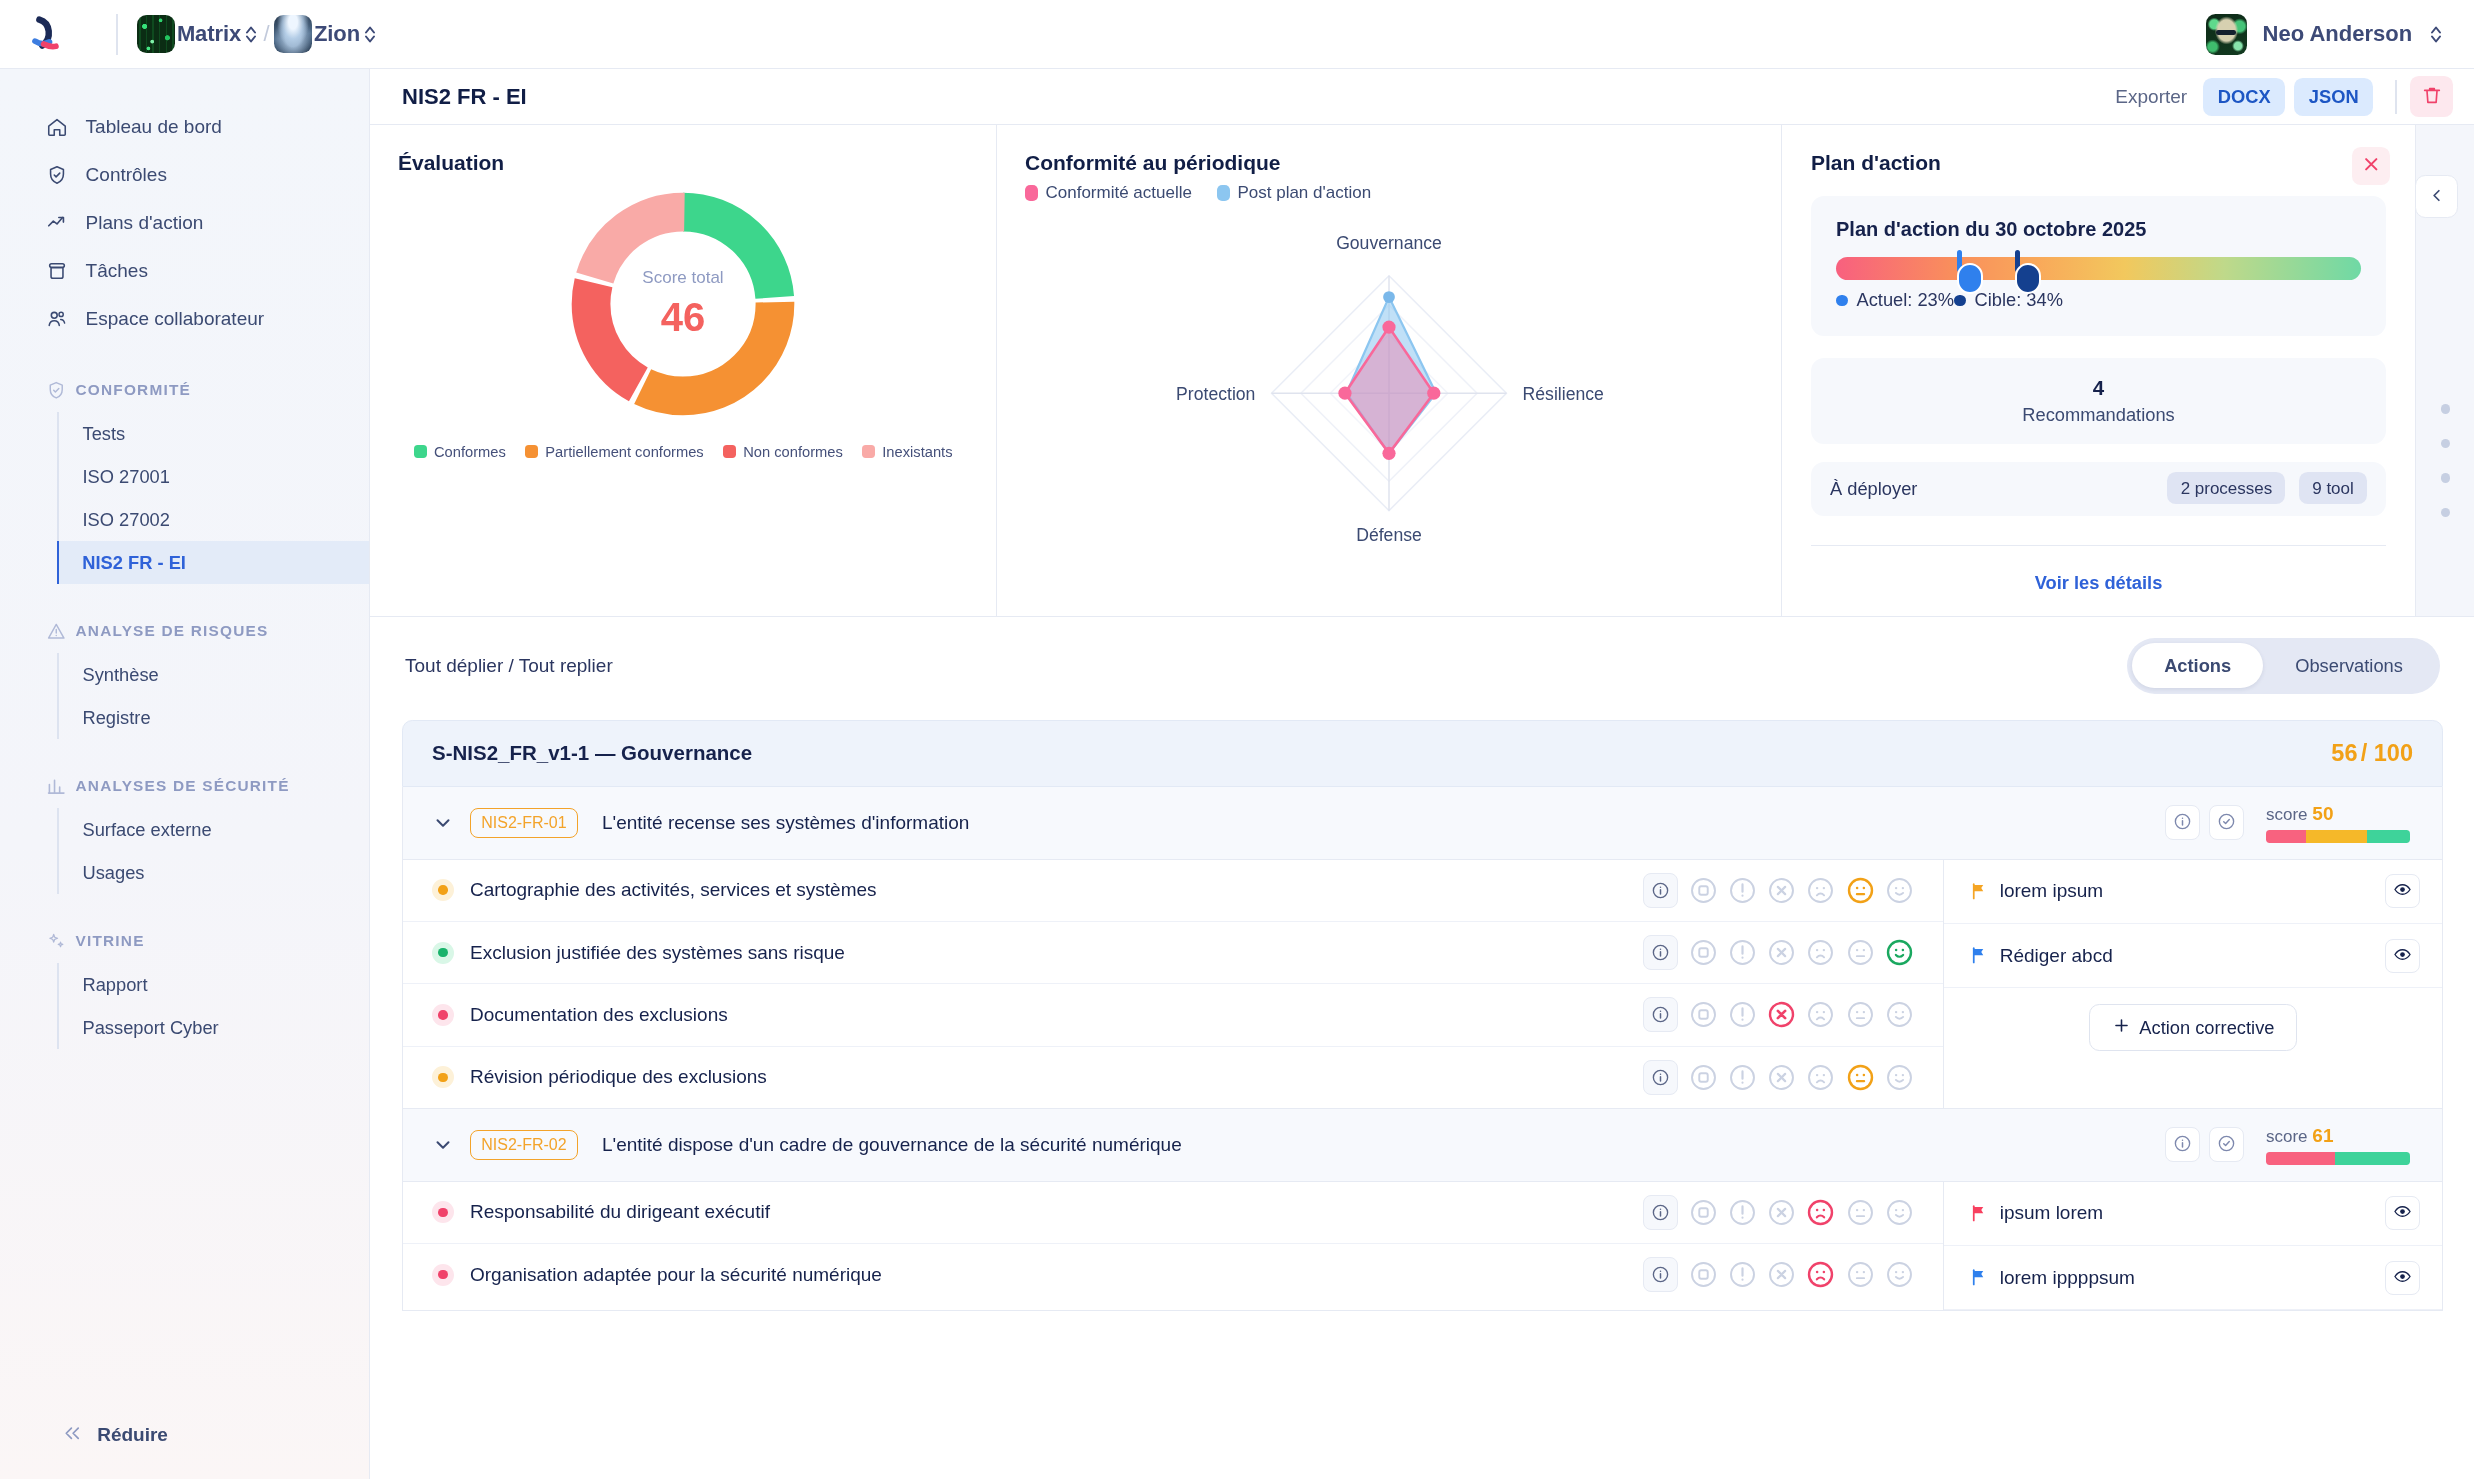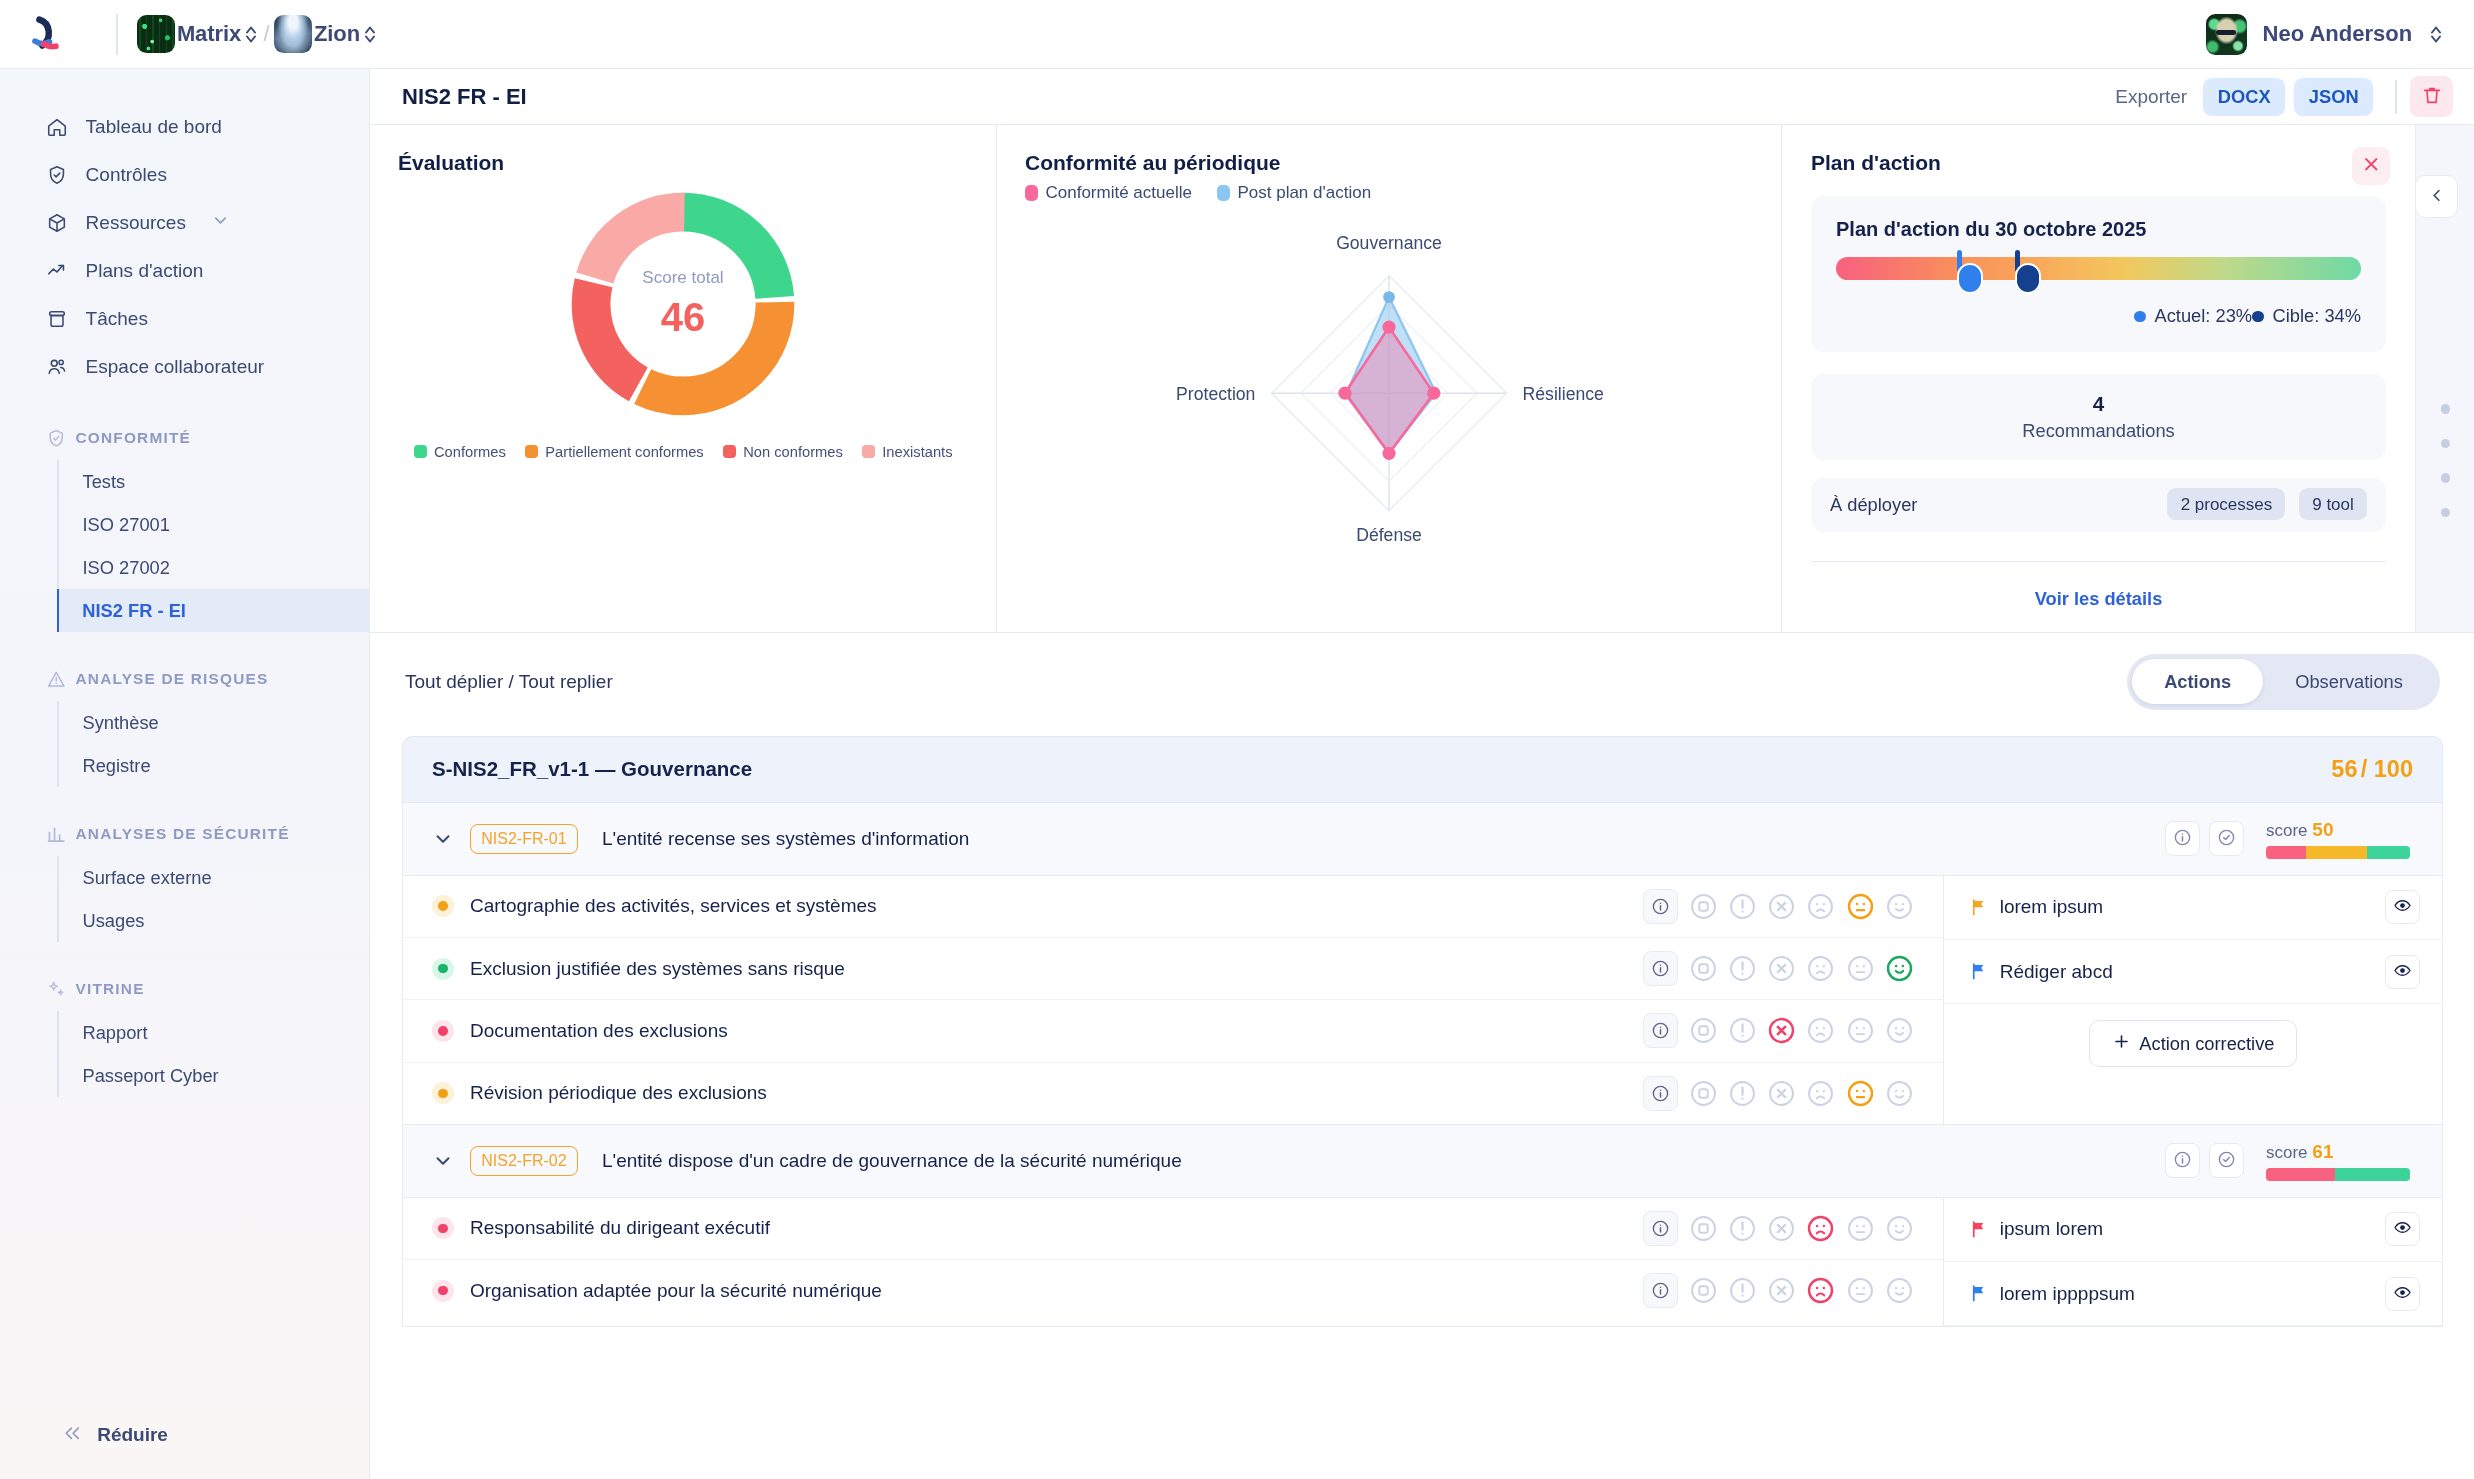--- a/index.html
+++ b/index.html
@@ -155,21 +155,21 @@
   }
   .plan-box { background: #f6f8fc; border-radius: 13.2px; padding: 22px 25px 25px 25px; margin-top: 20.5px; }
   .plan-box-title { font-size: 20px; font-weight: 700; color: #16224c; margin-bottom: 16px; }
   .gradbar {
     height: 23.5px; border-radius: 11.7px; position: relative;
     background: linear-gradient(90deg,#f8607f 0%,#f98e5c 22%,#f9a85a 38%,#f2c85d 55%,#bfd98a 74%,#6fd9a5 100%);
   }
   .marker { position: absolute; top: -7.3px; width: 0; }
   .marker .stem { width: 5.1px; height: 22px; border-radius: 2.9px; margin: 0 auto; }
   .marker .knob { width: 26.4px; height: 31px; border-radius: 13.2px; margin: -8.8px auto 0 auto; border: 2.9px solid #fff; }
-  .plan-stats { display: flex; justify-content: flex-end; margin-top: 25px; }
+  .plan-stats { display: flex; justify-content: flex-start; margin-top: 9px; }
   .plan-stat { display: flex; align-items: center; gap: 8.8px; font-size: 18.3px; color: #2b3660; }
   .dot { width: 11.7px; height: 11.7px; border-radius: 50%; flex: 0 0 11.7px; }
   .reco-box {
     background: #f6f8fc; border-radius: 13.2px; margin-top: 22px; padding: 17.6px;
     text-align: center;
   }
   .reco-num { font-size: 20.5px; font-weight: 700; color: #16224c; }
   .reco-lbl { font-size: 18.3px; color: #3b4a72; margin-top: 4.4px; }
   .deploy-box {
     background: #f6f8fc; border-radius: 13.2px; margin-top: 17.6px; padding: 16px 19px;
@@ -319,34 +319,20 @@
       <div class="nav-item">
         <span class="ico">
           <svg viewBox="0 0 24 24" width="22" height="22">
               <path d="M12 3l7 3v5c0 5-3 8.5-7 10-4-1.5-7-5-7-10V6z" fill="none" stroke="#3b4a72" stroke-width="1.7" stroke-linejoin="round"></path>
               <path d="M9 12l2 2 4-4" fill="none" stroke="#3b4a72" stroke-width="1.7" stroke-linecap="round" stroke-linejoin="round"></path>
             </svg>
         </span>
         <span>Contrôles</span>
       </div>
 
-      <div class="nav-item">
-        <span class="ico">
-          <svg viewBox="0 0 24 24" width="22" height="22">
-              <path d="M12 3l8 4.5v9L12 21l-8-4.5v-9z" fill="none" stroke="#3b4a72" stroke-width="1.7" stroke-linejoin="round"></path>
-              <path d="M4 7.5l8 4.5 8-4.5M12 12v9" fill="none" stroke="#3b4a72" stroke-width="1.7" stroke-linejoin="round"></path>
-            </svg>
-        </span>
-        <span>Ressources</span>
-        <span class="caret">
-          <svg viewBox="0 0 24 24" width="19" height="19">
-              <path d="M6 9l6 6 6-6" fill="none" stroke="#8e9ac2" stroke-width="2" stroke-linecap="round" stroke-linejoin="round"></path>
-            </svg>
-        </span>
-      </div>
 
       <div class="nav-item">
         <span class="ico">
           <svg viewBox="0 0 24 24" width="22" height="22">
               <path d="M3 15l5-5 4 3 6-7" fill="none" stroke="#3b4a72" stroke-width="1.8" stroke-linecap="round" stroke-linejoin="round"></path>
               <path d="M14 6h5v5" fill="none" stroke="#3b4a72" stroke-width="1.8" stroke-linecap="round" stroke-linejoin="round"></path>
             </svg>
         </span>
         <span>Plans d'action</span>
       </div>

